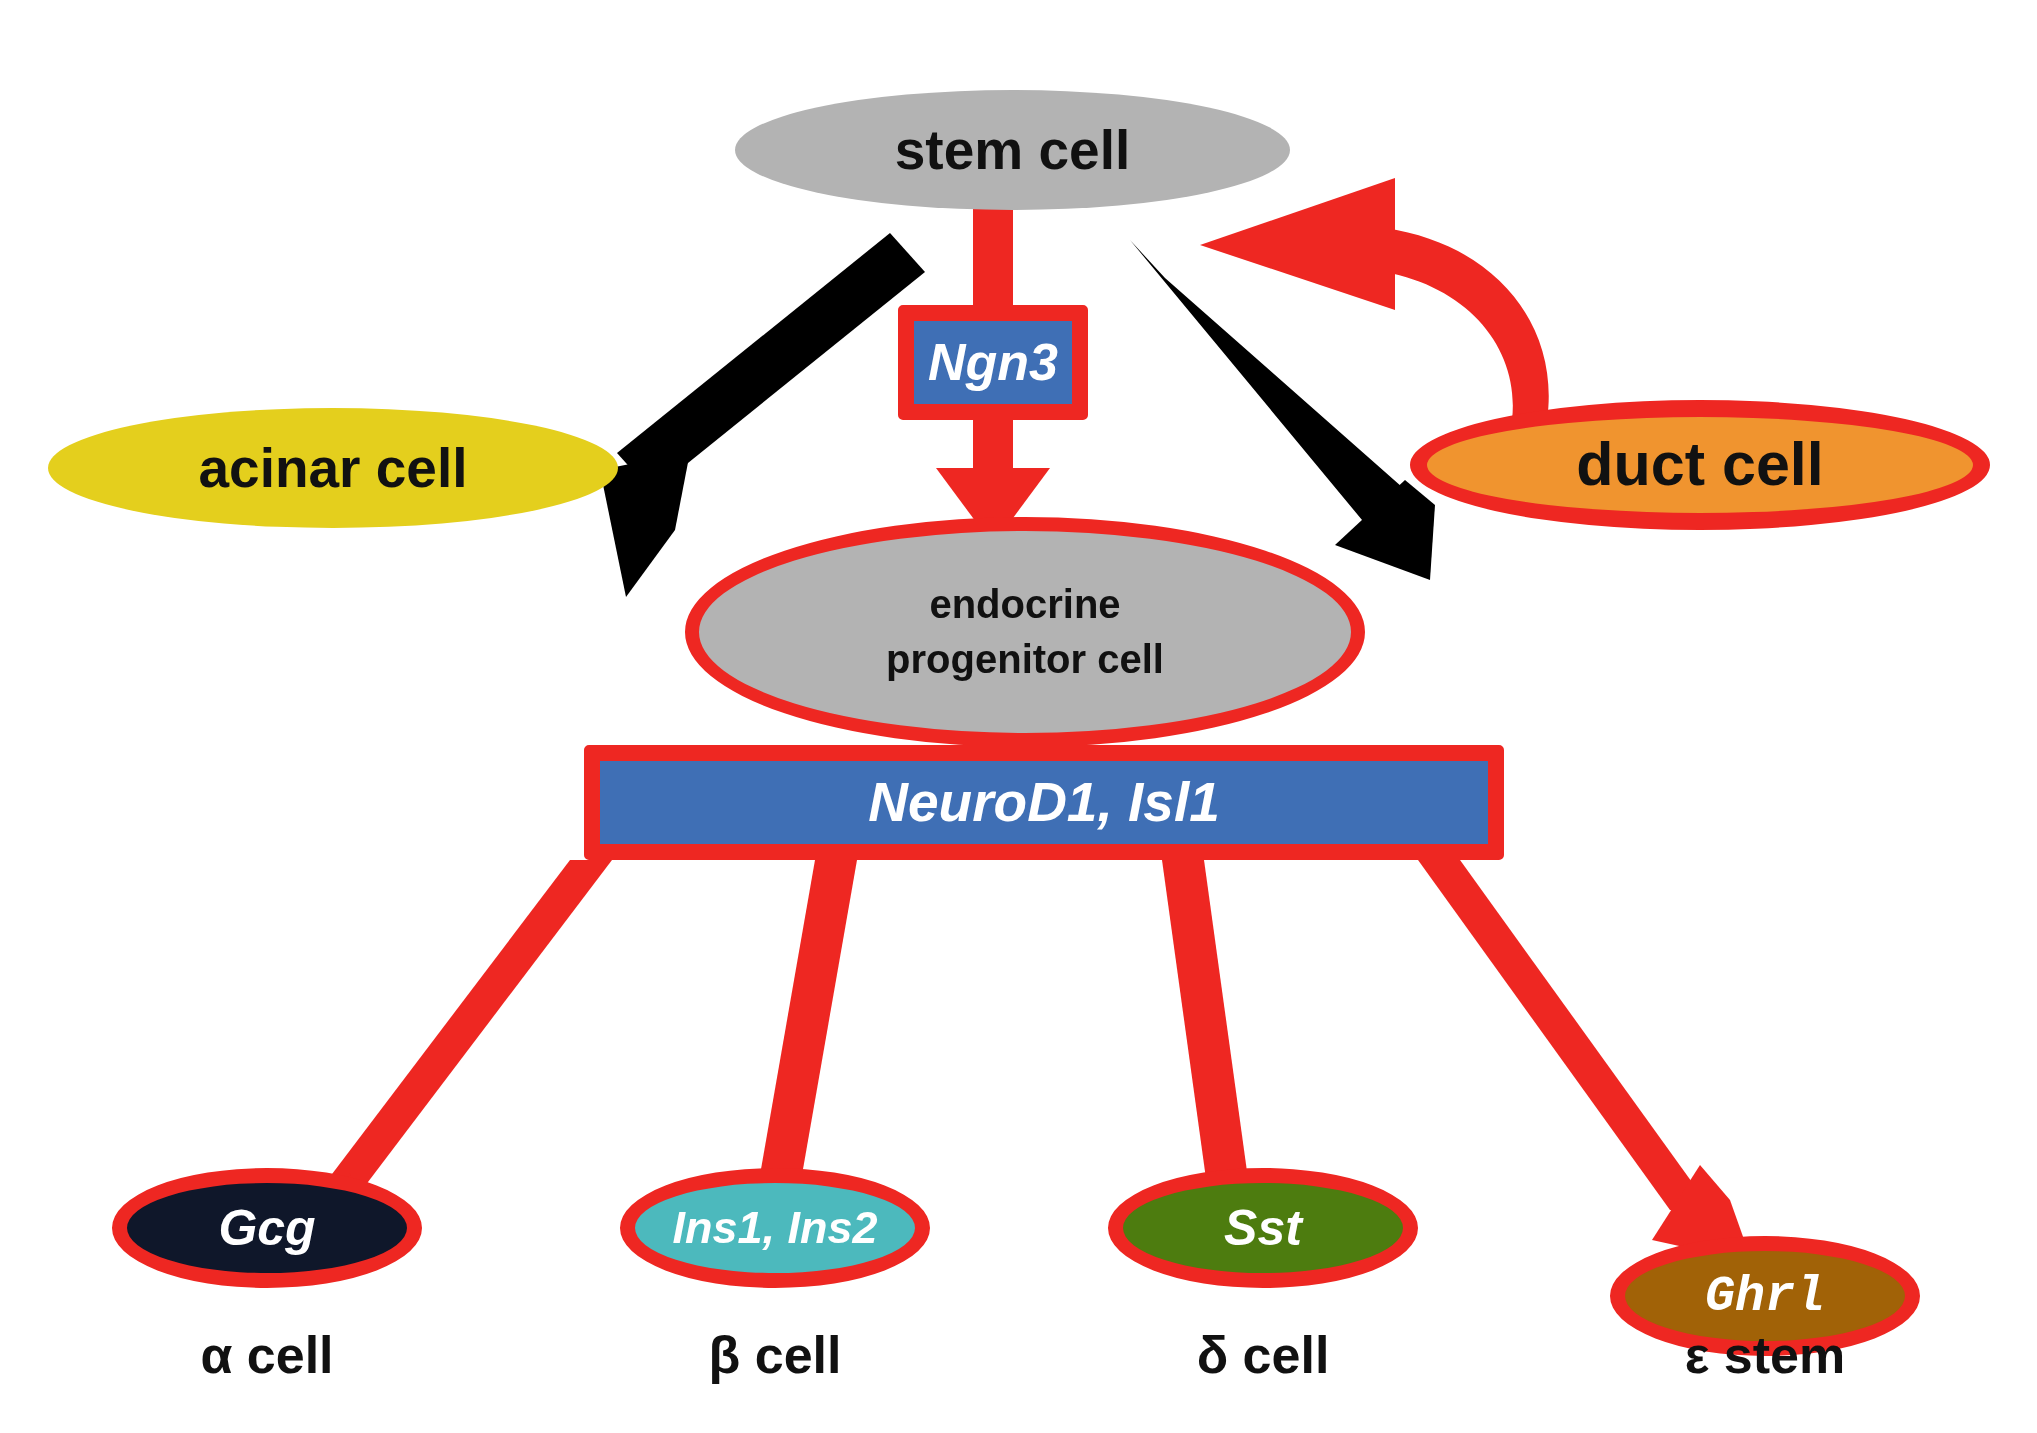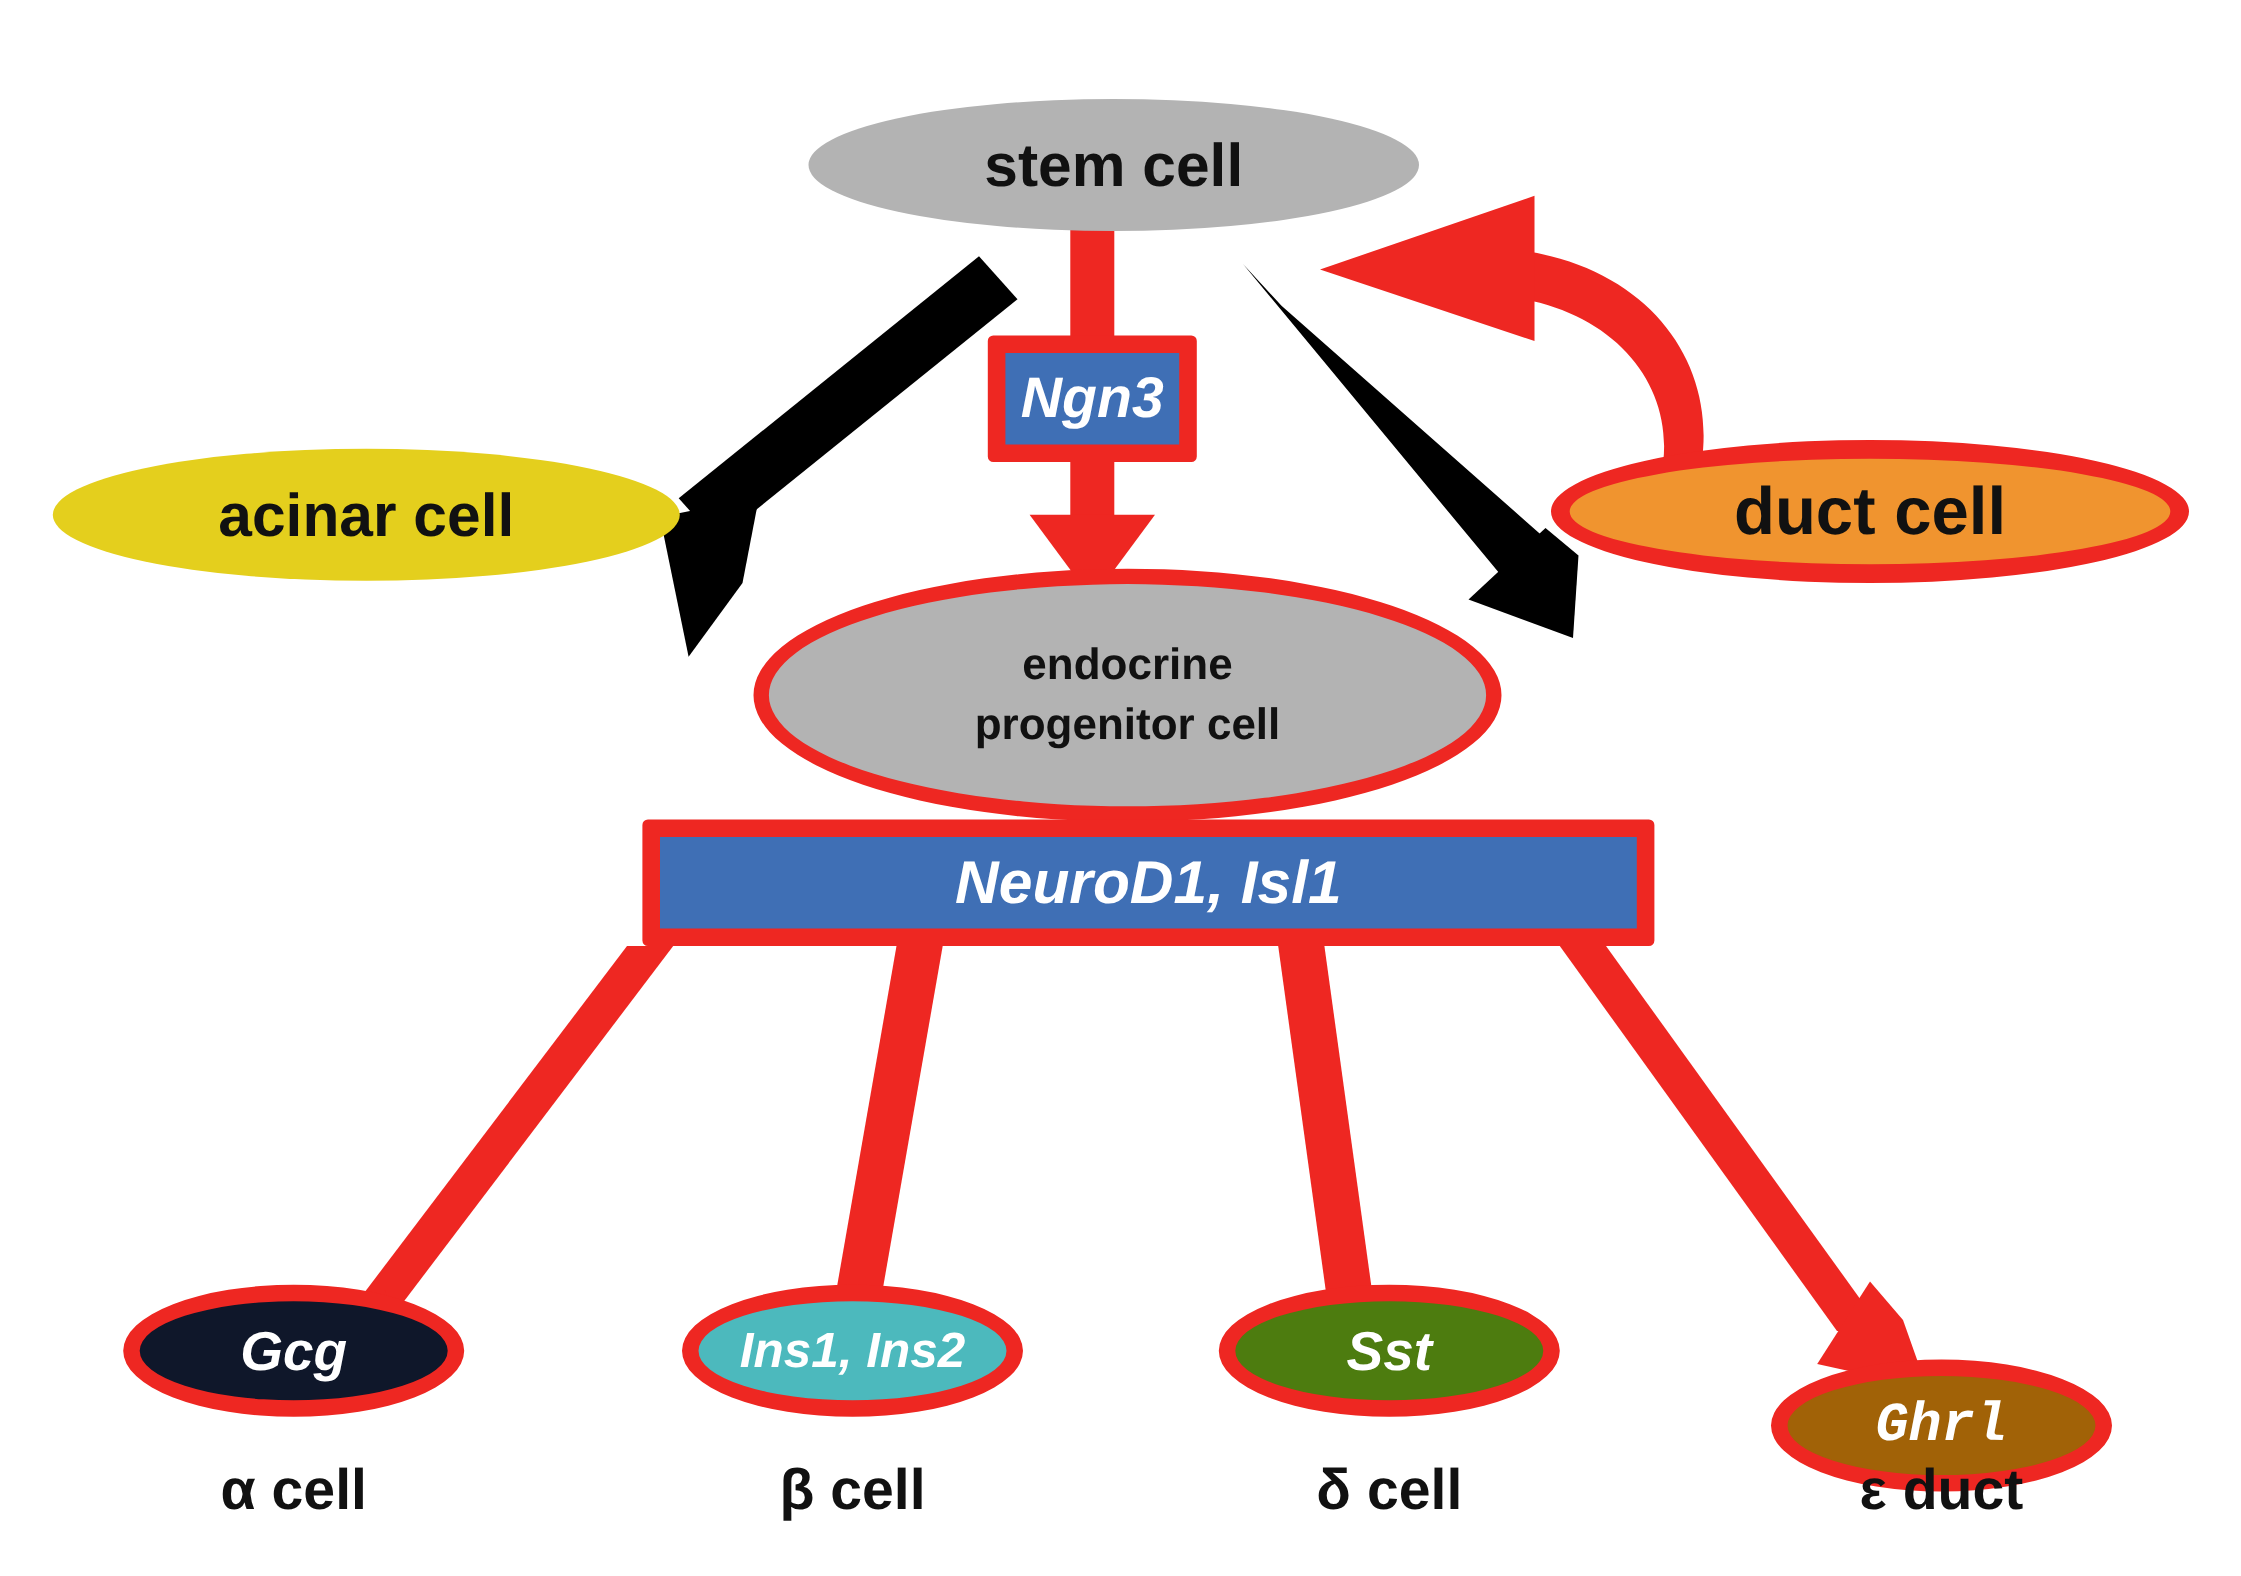--- a/index.html
+++ b/index.html
@@ -207,15 +207,15 @@
   <div class="cell-label" id="beta-cell-label">β cell</div>
 
   <div class="node ellipse marker-ellipse" id="sst-ellipse">
     <span>Sst</span>
   </div>
   <div class="cell-label" id="delta-cell-label">δ cell</div>
 
   <div class="node ellipse marker-ellipse" id="ghrl-ellipse">
     <span>Ghrl</span>
   </div>
-  <div class="cell-label" id="epsilon-cell-label">ε duct</div>
+  <div class="cell-label" id="epsilon-cell-label">ε stem</div>
 
 </div>
 
 </body></html>

